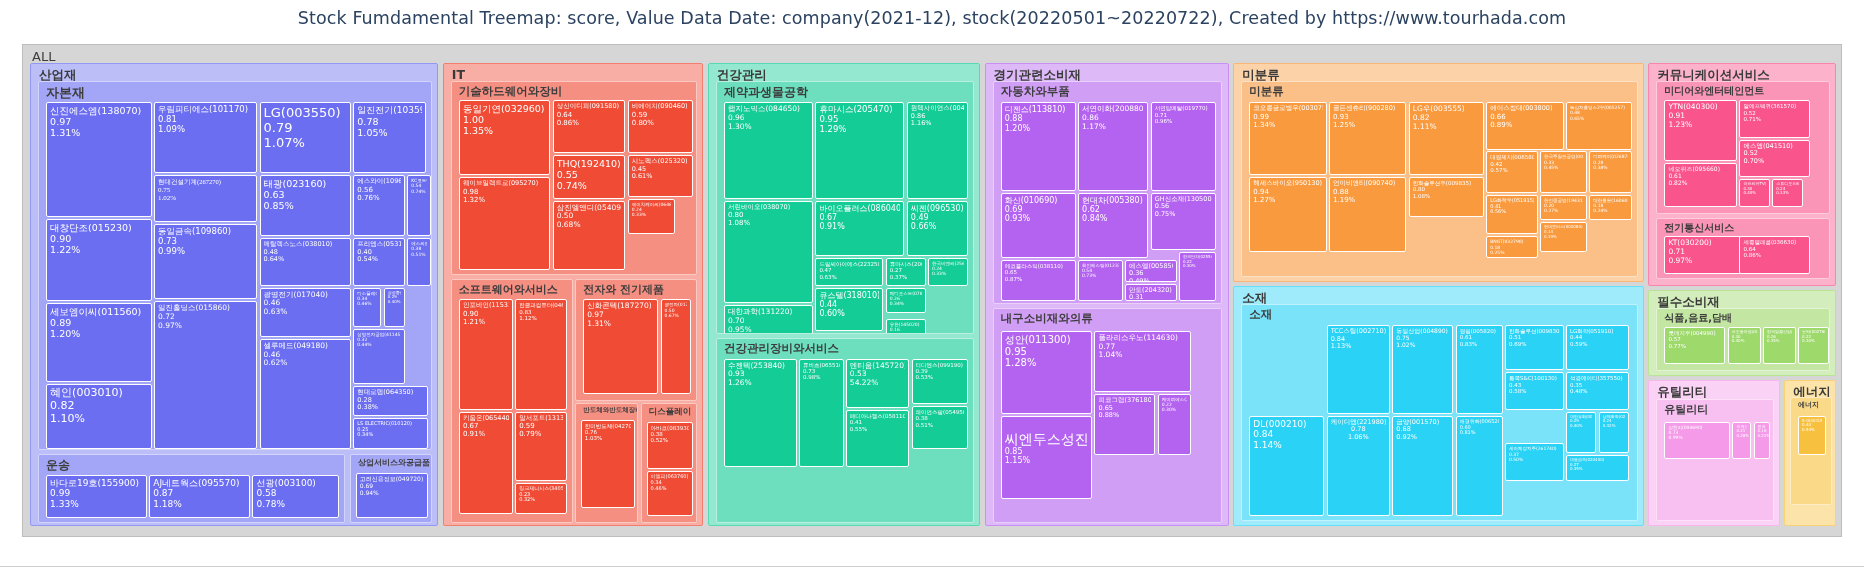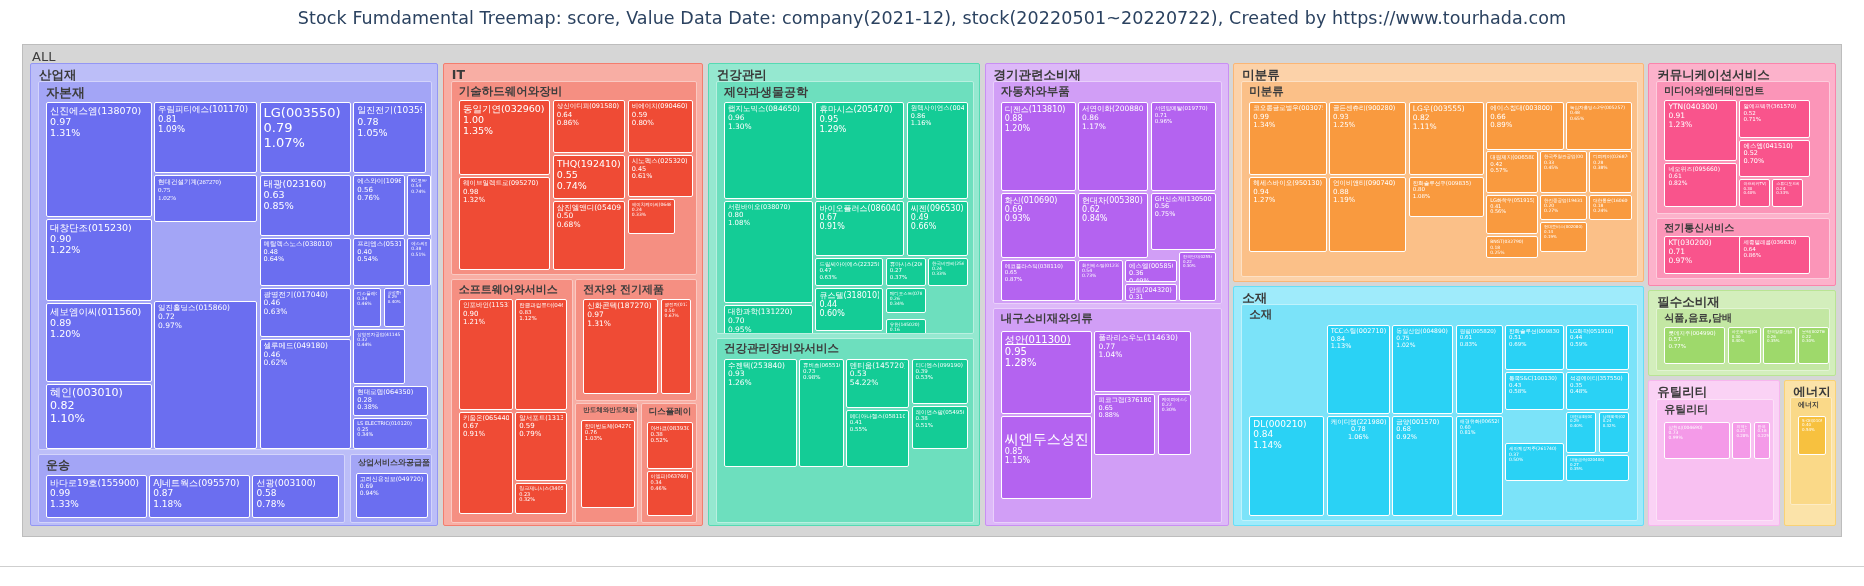--- a/index.html
+++ b/index.html
@@ -79,20 +79,25 @@
           <div class="tile" title="KC코트렐(119650) 0.54 0.74%" style="left: 368.222px; top: 92.684px; width: 23.4536px; height: 61.132px; background: rgb(107, 110, 240); font-size: 4.5px;">
             <span class="nm" style="font-size: 4.5px;">KC코트렐(119650)</span>
             <span class="sc">0.54</span>
             <span class="pc">0.74%</span>
           </div>
           <div class="tile" title="세보엠이씨(011560) 0.89 1.20%" style="left: 7.03608px; top: 220.864px; width: 105.541px; height: 78.88px; background: rgb(107, 110, 240); font-size: 9.5px;">
             <span class="nm" style="font-size: 9.5px;">세보엠이씨(011560)</span>
             <span class="sc">0.89</span>
             <span class="pc">1.20%</span>
           </div>
+          <div class="tile" title="동일금속(109860) 0.73 0.99%" style="left: 114.923px; top: 141.984px; width: 103.196px; height: 74.936px; background: rgb(107, 110, 240); font-size: 8.5px;">
+            <span class="nm" style="font-size: 8.5px;">동일금속(109860)</span>
+            <span class="sc">0.73</span>
+            <span class="pc">0.99%</span>
+          </div>
           <div class="tile" title="메탈렉스노스(038010) 0.48 0.64%" style="left: 220.464px; top: 155.788px; width: 91.4691px; height: 47.328px; background: rgb(107, 110, 240); font-size: 6.5px;">
             <span class="nm" style="font-size: 6.5px;">메탈렉스노스(038010)</span>
             <span class="sc">0.48</span>
             <span class="pc">0.64%</span>
           </div>
           <div class="tile" title="프리엠스(053160) 0.40 0.54%" style="left: 314.278px; top: 155.788px; width: 51.5979px; height: 47.328px; background: rgb(107, 110, 240); font-size: 6.5px;">
             <span class="nm" style="font-size: 6.5px;">프리엠스(053160)</span>
             <span class="sc">0.40</span>
             <span class="pc">0.54%</span>
           </div>
@@ -441,21 +446,21 @@
           </div>
           <div class="tile" title="한국단자(025540) 0.22 0.30%" style="left: 185.284px; top: 169.592px; width: 37.5258px; height: 49.3px; background: rgb(180, 99, 240); font-size: 4px;">
             <span class="nm" style="font-size: 4px;">한국단자(025540)</span>
             <span class="sc">0.22</span>
             <span class="pc">0.30%</span>
           </div>
         </div>
         <div class="group" style="left: 7.03608px; top: 244.528px; width: 229.845px; height: 214.948px; background: rgb(209, 158, 246); border: 1.5px solid rgb(233, 208, 251);">
           <div class="g-title" style="font-size: 11.5px;">내구소비재와의류</div>
           <div class="tile" title="성안(011300) 0.95 1.28%" style="left: 7.03608px; top: 21.692px; width: 91.4691px; height: 82.824px; background: rgb(180, 99, 240); font-size: 10px;">
-            <span class="nm" style="font-size: 10px; text-decoration: underline;">성안(011300)</span>
+            <span class="nm" style="font-size: 10px;">성안(011300)</span>
             <span class="sc">0.95</span>
             <span class="pc">1.28%</span>
           </div>
           <div class="tile" title="폴라리스우노(114630) 0.77 1.04%" style="left: 100.851px; top: 21.692px; width: 96.1598px; height: 61.132px; background: rgb(180, 99, 240); font-size: 7.5px;">
             <span class="nm" style="font-size: 7.5px;">폴라리스우노(114630)</span>
             <span class="sc">0.77</span>
             <span class="pc">1.04%</span>
           </div>
           <div class="tile" title="씨엔두스성진(352700) 0.85 1.15%" style="left: 7.03608px; top: 106.488px; width: 91.4691px; height: 82.824px; background: rgb(180, 99, 240); font-size: 8px;">
             <span class="nm" style="font-size: 14px; margin-top: 12px;">씨엔두스성진(352700)</span>

